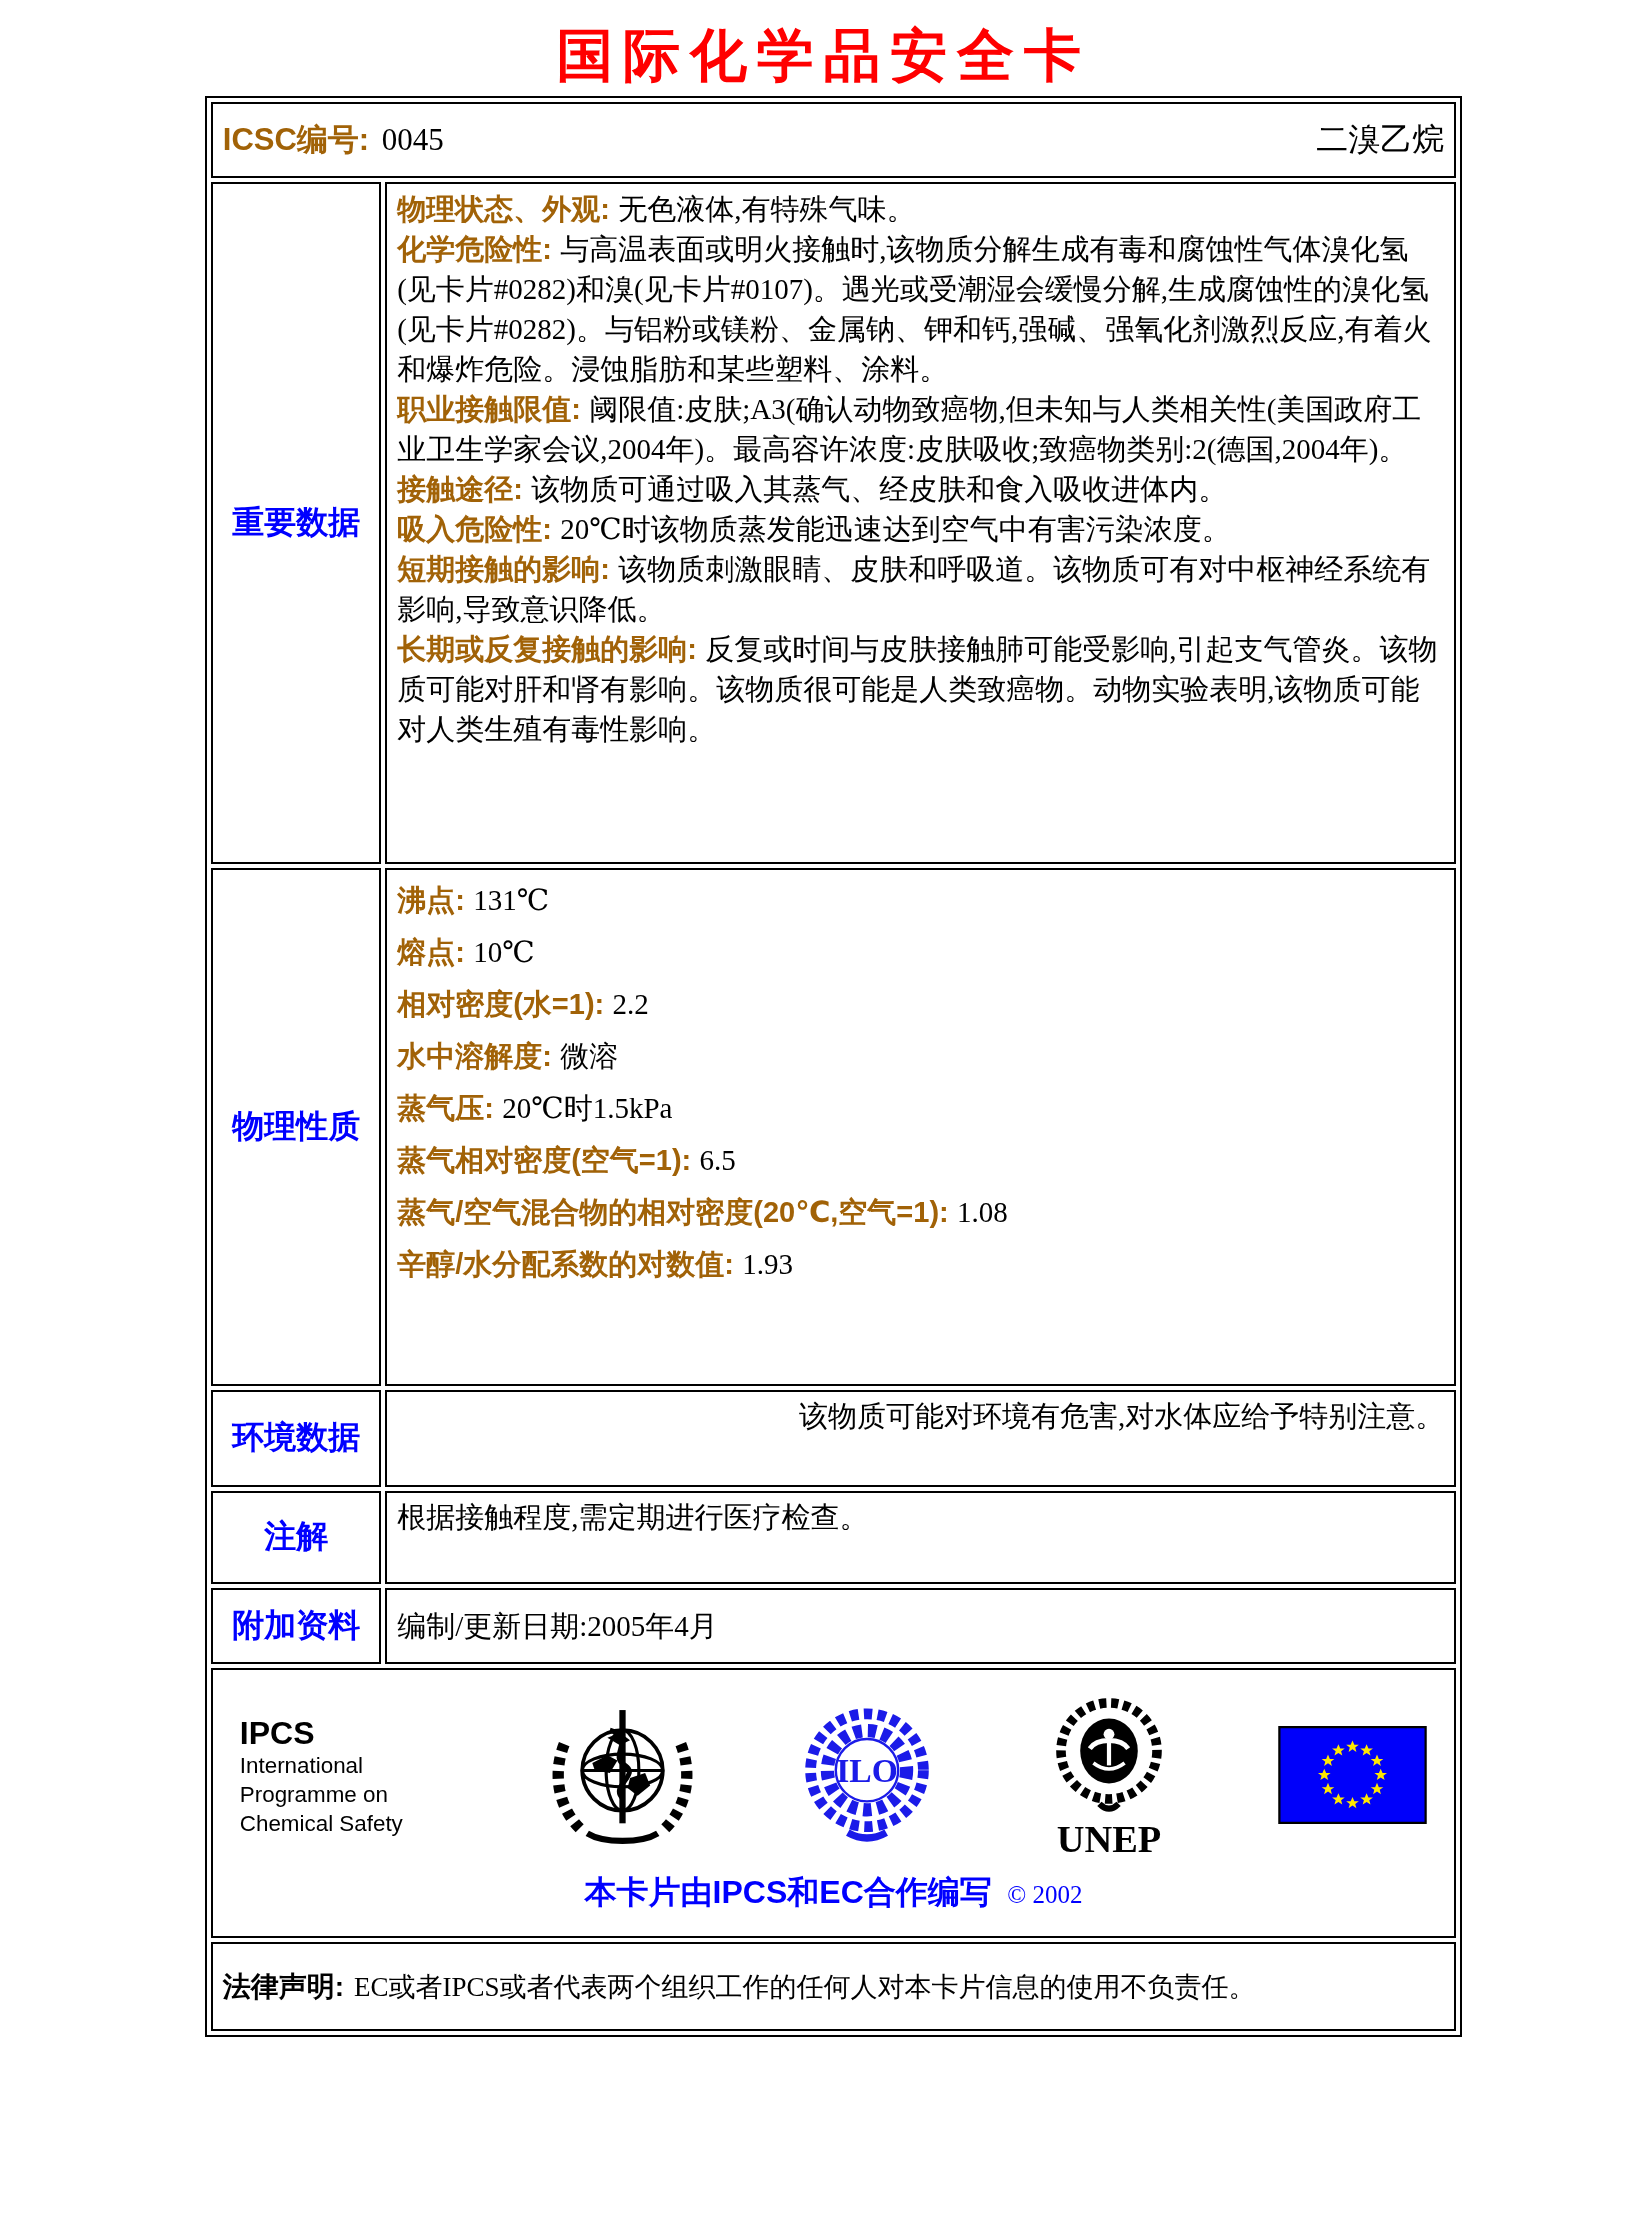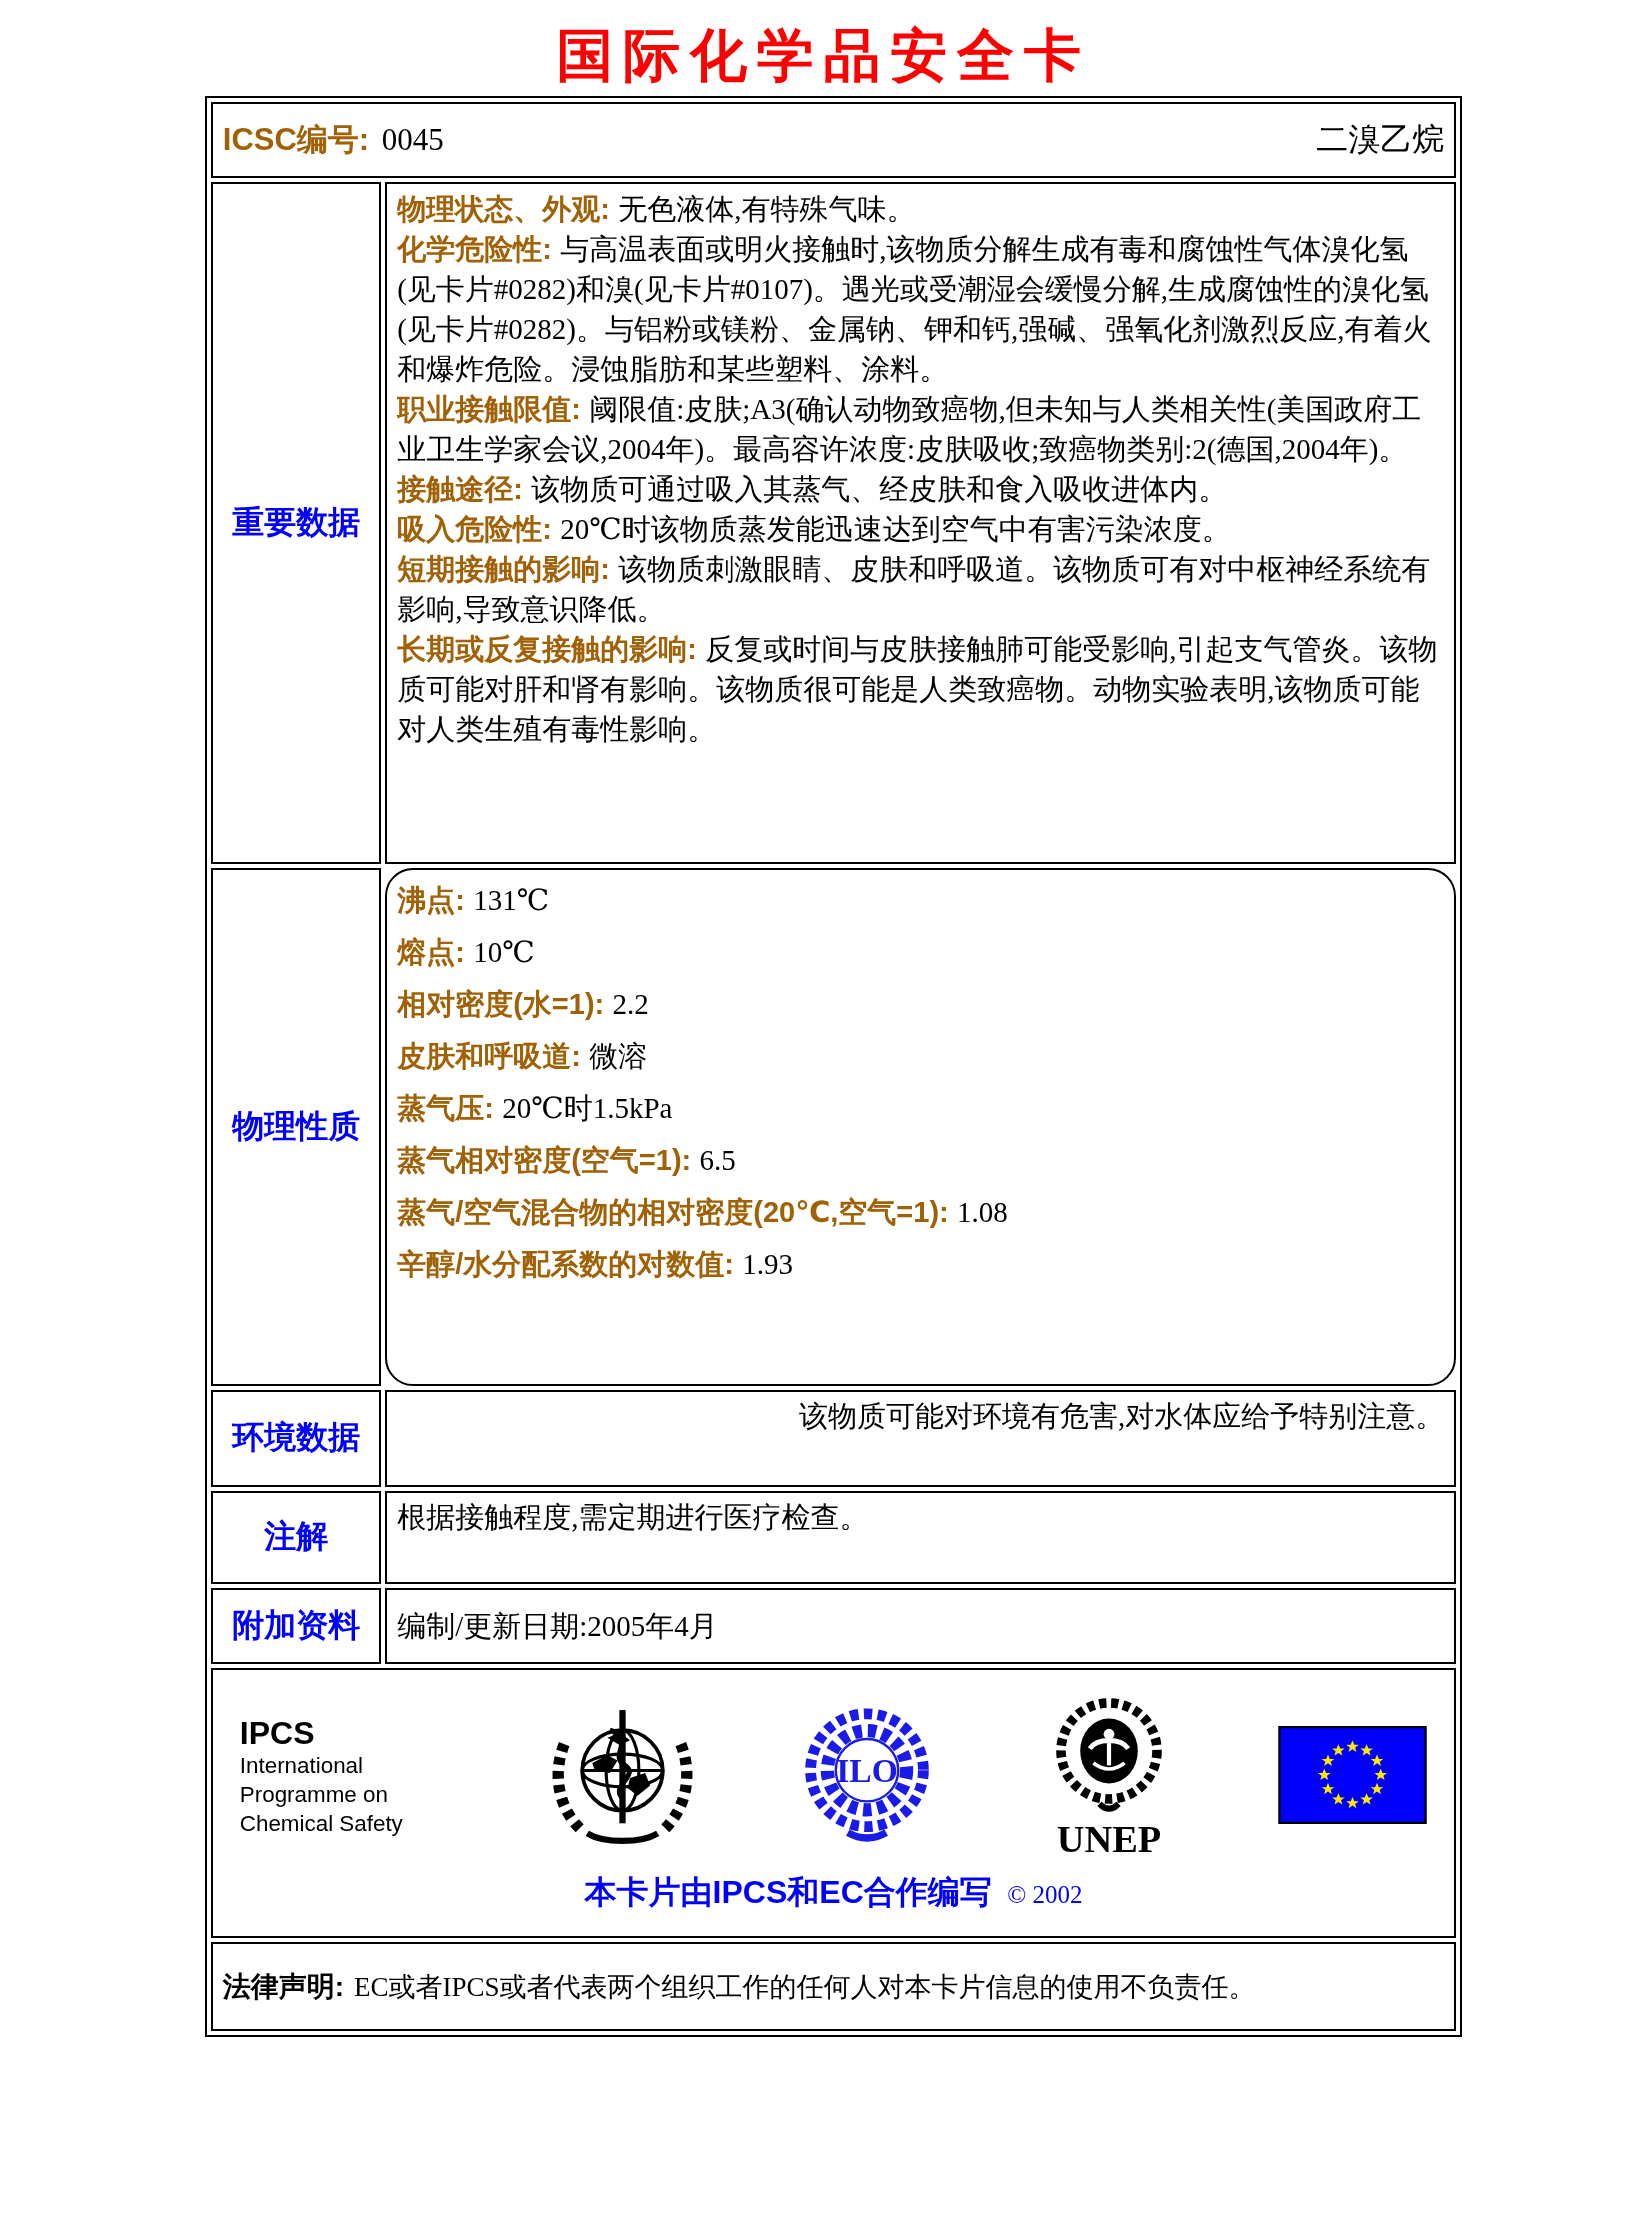--- a/index.html
+++ b/index.html
@@ -14,21 +14,21 @@
     font-family:"Liberation Sans","DejaVu Sans",sans-serif;font-weight:bold;
     font-size:32px;color:#0000ff;padding:2.8px 4.2px;}
   .hdr-cell{height:64px;vertical-align:middle;font-size:31px;}
   .hdr-flex{display:flex;justify-content:space-between;align-items:center;}
   .hdr-left .lbl{margin-right:12.6px;}
   .chem-name{font-size:32px;}
   .lbl{font-family:"Liberation Sans","DejaVu Sans",sans-serif;font-weight:bold;
     color:#a16207;margin-right:8.4px;}
   .body-text{font-size:29px;line-height:40px;}
   .cell-important{height:669px;}
-  .cell-physical{height:506px;border-radius:28px;}
+  .cell-physical{height:506px;}
   .phys-line{font-size:29px;line-height:52px;white-space:nowrap;}
   .cell-env{height:84px;text-align:right;}
   .cell-notes{height:81px;}
   .cell-addl{height:64px;vertical-align:middle;}
   .cell-footer{height:196px;vertical-align:middle;padding:21px 17px;}
   .cell-legal{height:77px;vertical-align:middle;font-size:27px;}
   .legal-lbl{font-family:"Liberation Sans","DejaVu Sans",sans-serif;font-weight:bold;
     color:#000;margin-right:9.8px;font-size:28px;}
   .footer-flex{display:flex;align-items:center;justify-content:space-between;padding:0 9.8px;}
   .ipcs-block{font-family:"Liberation Sans","DejaVu Sans",sans-serif;color:#000;width:210px;}
@@ -73,21 +73,21 @@
       <span class="lbl">长期或反复接触的影响:</span><span>反复或时间与皮肤接触肺可能受影响,引起支气管炎。该物质可能对肝和肾有影响。该物质很可能是人类致癌物。动物实验表明,该物质可能对人类生殖有毒性影响。</span>
     </td>
   </tr>
 
   <tr>
     <td class="rowlabel">物理性质</td>
     <td class="cell-physical">
       <div class="phys-line"><span class="lbl">沸点:</span><span>131℃</span></div>
       <div class="phys-line"><span class="lbl">熔点:</span><span>10℃</span></div>
       <div class="phys-line"><span class="lbl">相对密度(水=1):</span><span>2.2</span></div>
-      <div class="phys-line"><span class="lbl">皮肤和呼吸道:</span><span>微溶</span></div>
+      <div class="phys-line"><span class="lbl">水中溶解度:</span><span>微溶</span></div>
       <div class="phys-line"><span class="lbl">蒸气压:</span><span>20℃时1.5kPa</span></div>
       <div class="phys-line"><span class="lbl">蒸气相对密度(空气=1):</span><span>6.5</span></div>
       <div class="phys-line"><span class="lbl">蒸气/空气混合物的相对密度(20℃,空气=1):</span><span>1.08</span></div>
       <div class="phys-line"><span class="lbl">辛醇/水分配系数的对数值:</span><span>1.93</span></div>
     </td>
   </tr>
 
   <tr>
     <td class="rowlabel">环境数据</td>
     <td class="body-text cell-env">该物质可能对环境有危害,对水体应给予特别注意。</td>

